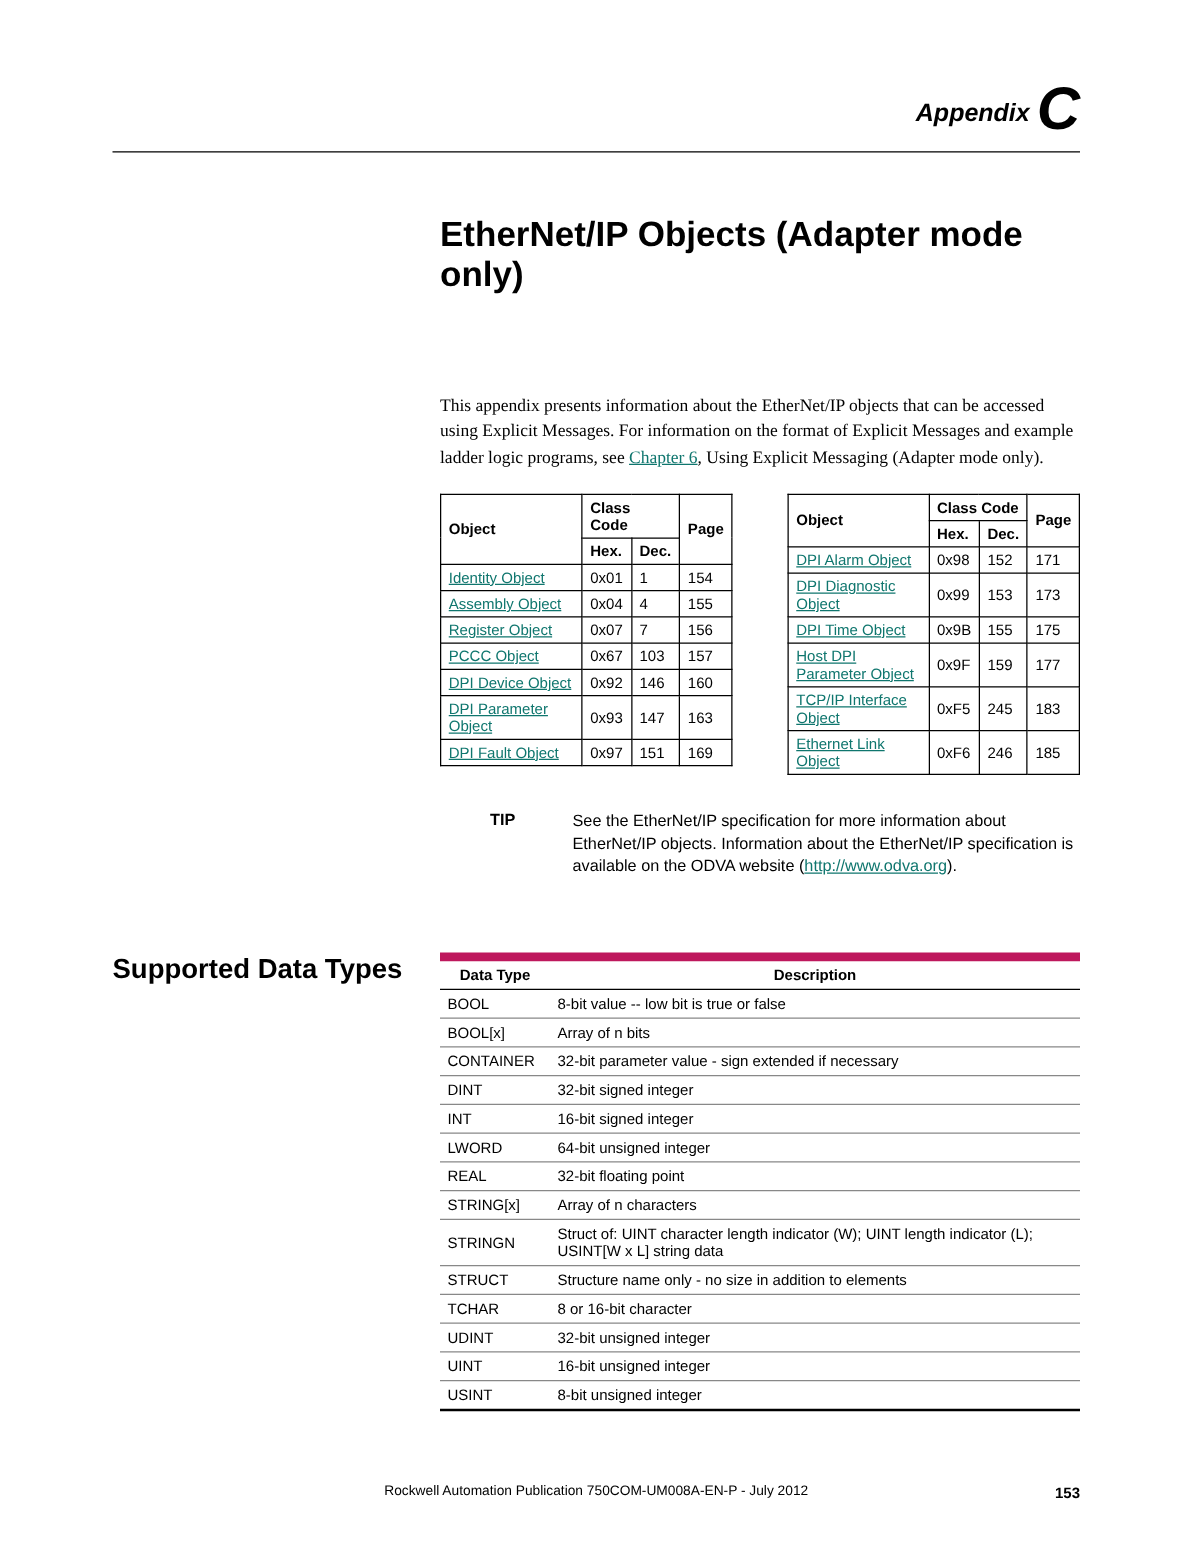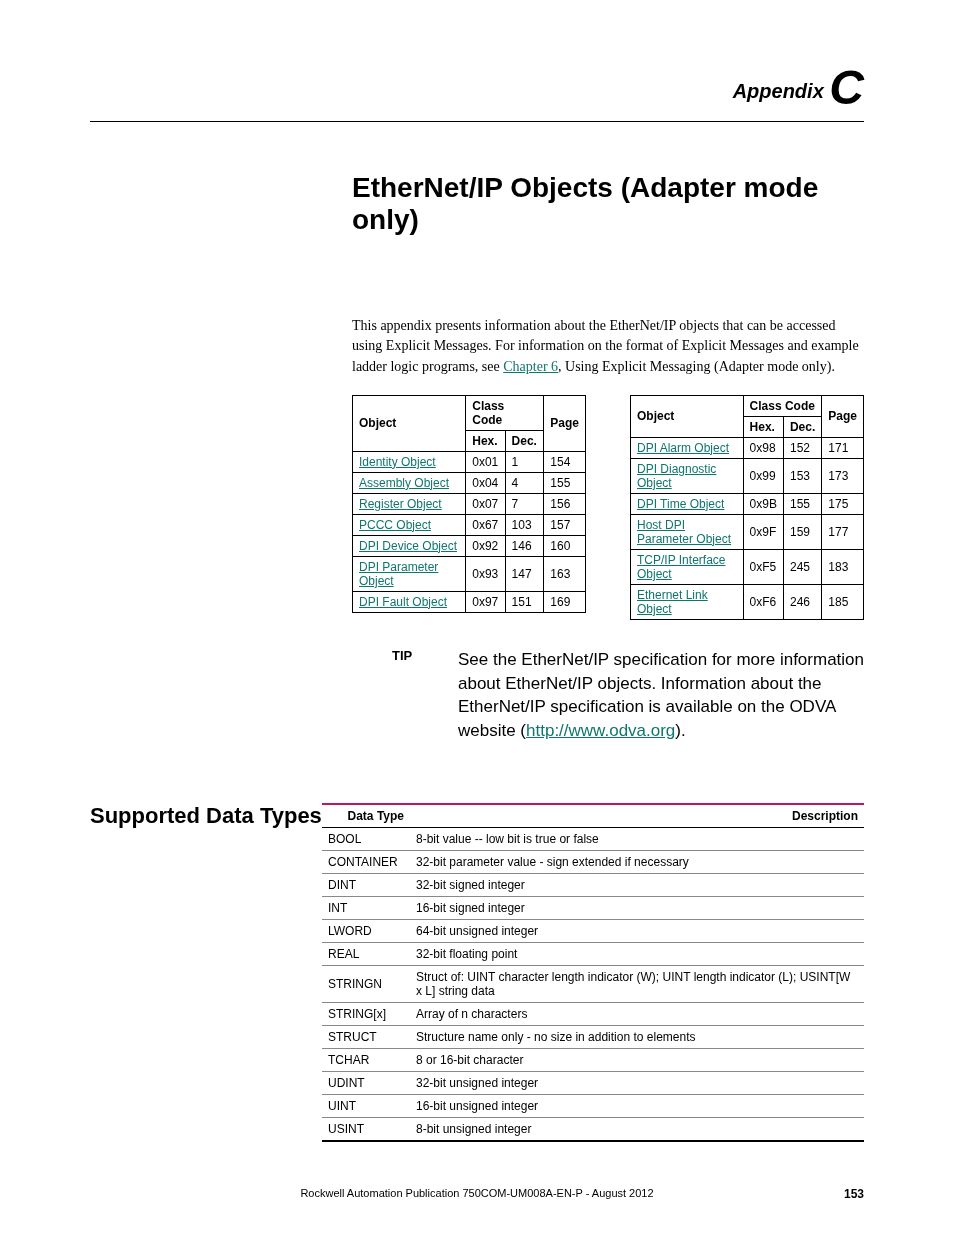--- a/index.html
+++ b/index.html
@@ -74,45 +74,46 @@
     margin-bottom: 60px;
     font-family: "Arial Narrow", Arial, sans-serif;
   }
   .tip-label {
     font-weight: bold;
     font-size: 13px;
     padding-left: 40px;
     min-width: 70px;
   }
   .tip-text {
-    font-size: 17px;
+    font-size: 13px;
     line-height: 1.4;
   }
   .section-wrap {
     display: flex;
+    gap: 30px;
   }
   .section-heading {
     font-family: "Arial Narrow", Arial, sans-serif;
     font-weight: bold;
     font-size: 22px;
     width: 232px;
     flex-shrink: 0;
     font-stretch: condensed;
   }
   table.dt {
     border-collapse: collapse;
     font-family: "Arial Narrow", Arial, sans-serif;
     font-size: 12px;
     width: 100%;
   }
   table.dt th {
-    border-top: 2px solid #be185d;
+    border-top: 7px solid #be185d;
     border-bottom: 1px solid #000;
     padding: 4px 6px;
-    text-align: right;
+    text-align: center;
     font-weight: bold;
   }
   table.dt td {
     border-bottom: 1px solid #888;
     padding: 4px 6px;
     text-align: left;
   }
   table.dt tr:last-child td { border-bottom: 2px solid #000; margin-top: 40px; }
   .dt-col1 { width: 88px; }
   .footer {
@@ -277,48 +278,52 @@
         <th class="dt-col1">Data Type</th>
         <th>Description</th>
       </tr>
     </thead>
     <tbody id="dt-body">
         <tr>
           <td class="dt-col1">BOOL</td>
           <td>8-bit value -- low bit is true or false</td>
         </tr>
         <tr>
+          <td class="dt-col1">BOOL[x]</td>
+          <td>Array of n bits</td>
+        </tr>
+        <tr>
           <td class="dt-col1">CONTAINER</td>
           <td>32-bit parameter value - sign extended if necessary</td>
         </tr>
         <tr>
           <td class="dt-col1">DINT</td>
           <td>32-bit signed integer</td>
         </tr>
         <tr>
           <td class="dt-col1">INT</td>
           <td>16-bit signed integer</td>
         </tr>
         <tr>
           <td class="dt-col1">LWORD</td>
           <td>64-bit unsigned integer</td>
         </tr>
         <tr>
           <td class="dt-col1">REAL</td>
           <td>32-bit floating point</td>
         </tr>
         <tr>
+          <td class="dt-col1">STRING[x]</td>
+          <td>Array of n characters</td>
+        </tr>
+        <tr>
           <td class="dt-col1">STRINGN</td>
           <td>Struct of: UINT character length indicator (W); UINT length indicator (L); USINT[W x L] string data</td>
         </tr>
         <tr>
-          <td class="dt-col1">STRING[x]</td>
-          <td>Array of n characters</td>
-        </tr>
-        <tr>
           <td class="dt-col1">STRUCT</td>
           <td>Structure name only - no size in addition to elements</td>
         </tr>
         <tr>
           <td class="dt-col1">TCHAR</td>
           <td>8 or 16-bit character</td>
         </tr>
         <tr>
           <td class="dt-col1">UDINT</td>
           <td>32-bit unsigned integer</td>
@@ -329,15 +334,15 @@
         </tr>
         <tr>
           <td class="dt-col1">USINT</td>
           <td>8-bit unsigned integer</td>
         </tr>
       </tbody>
   </table>
 </div>
 
 <div class="footer">
-  <span>Rockwell Automation Publication 750COM-UM008A-EN-P - August 2012</span>
+  <span>Rockwell Automation Publication 750COM-UM008A-EN-P - July 2012</span>
   <span class="pagenum">153</span>
 </div>
 
 </body></html>

